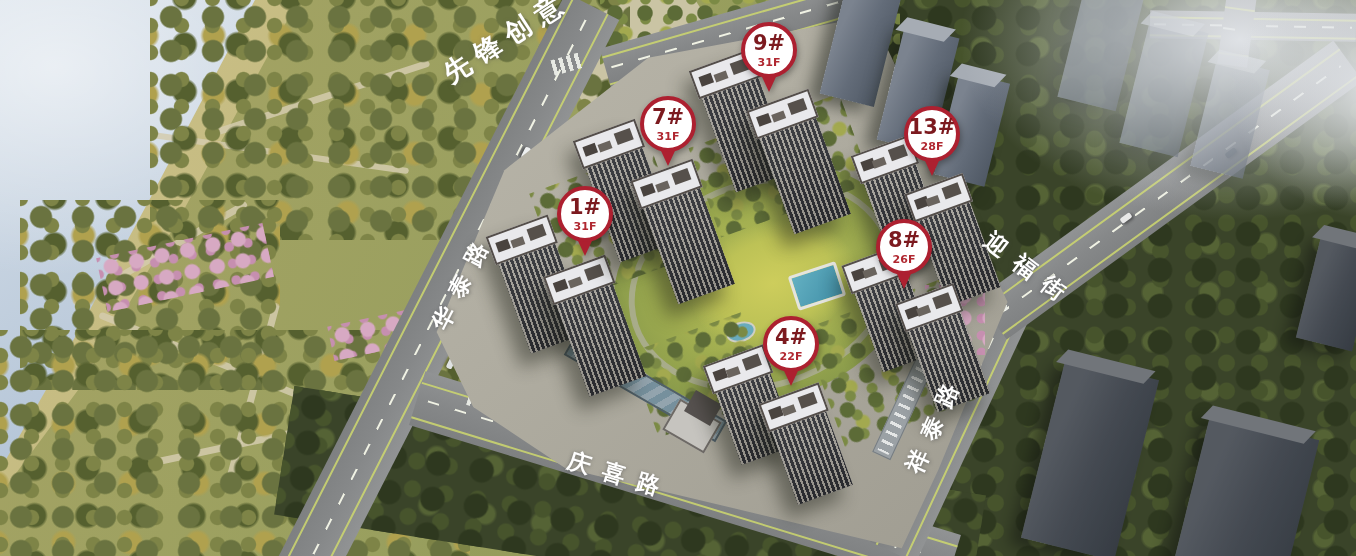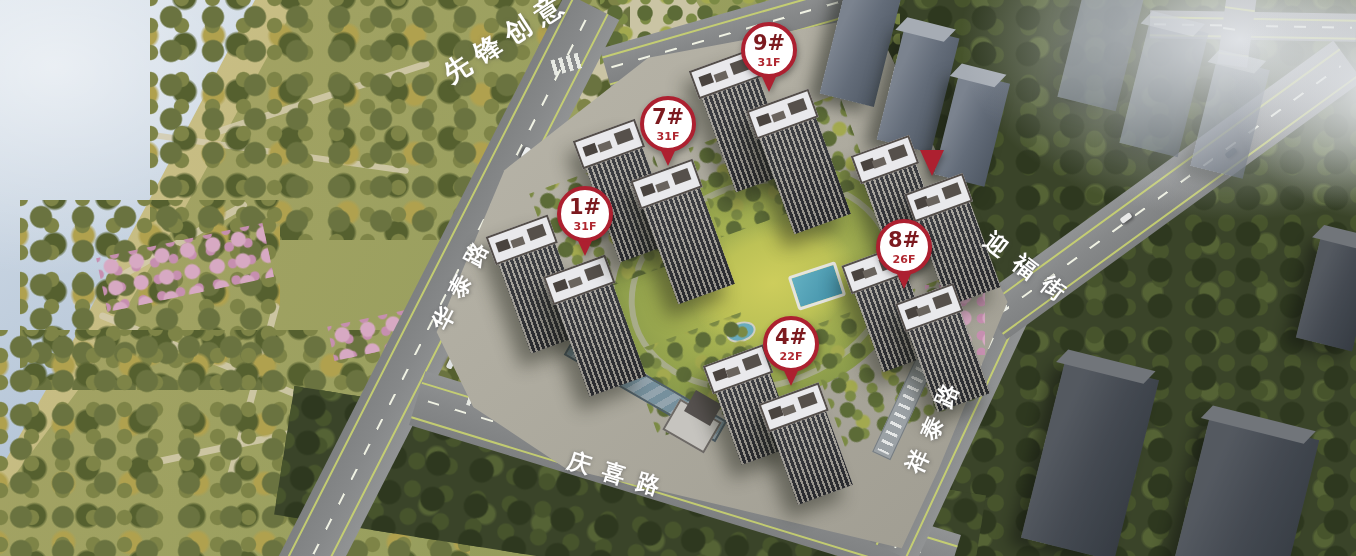--- a/index.html
+++ b/index.html
@@ -267,20 +267,24 @@
   </div>
   <div class="pin" style="left:741px;top:22px">
     <div class="tail"></div>
     <div class="head">
       <div class="num">9#</div>
       <div class="flr">31F</div>
     </div>
   </div>
   <div class="pin" style="left:904px;top:106px">
     <div class="tail"></div>
+    <div class="head">
+      <div class="num">13#</div>
+      <div class="flr">28F</div>
+    </div>
   </div>
   <div class="pin" style="left:876px;top:219px">
     <div class="tail"></div>
     <div class="head">
       <div class="num">8#</div>
       <div class="flr">26F</div>
     </div>
   </div>
   <div class="pin" style="left:763px;top:316px">
     <div class="tail"></div>

